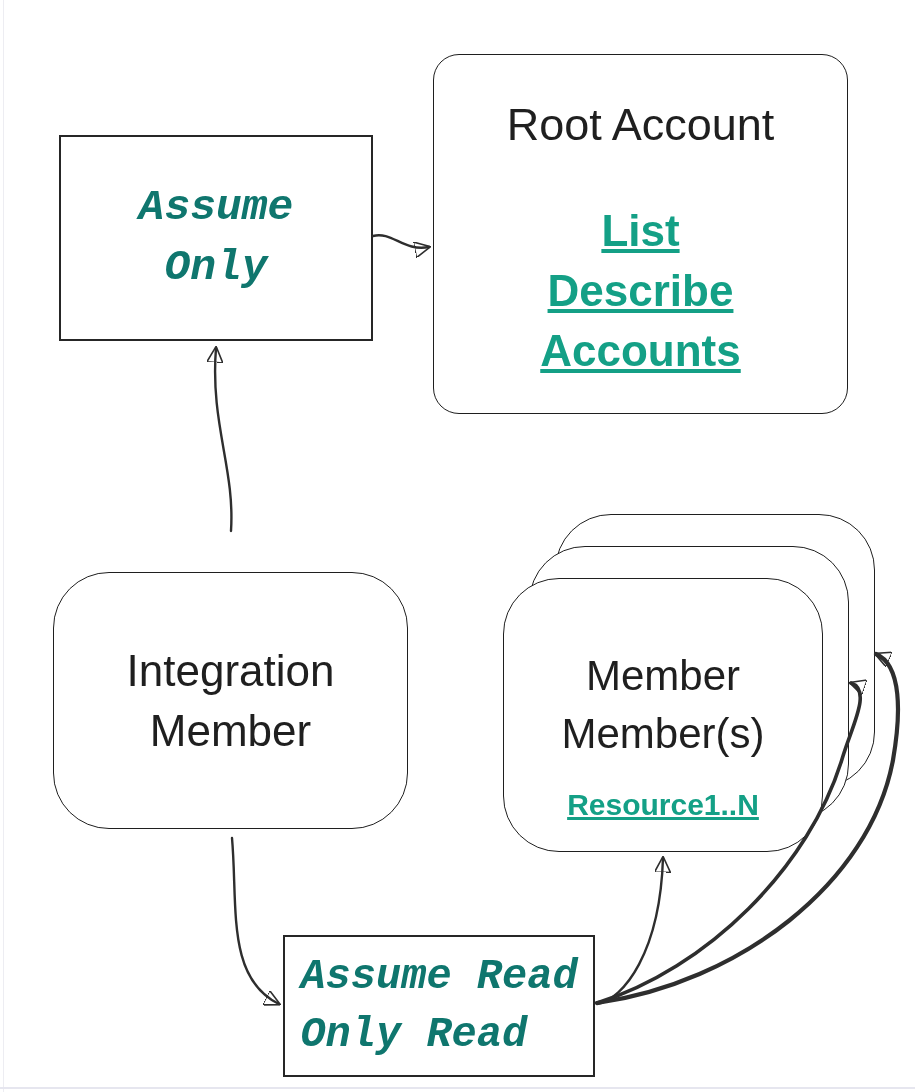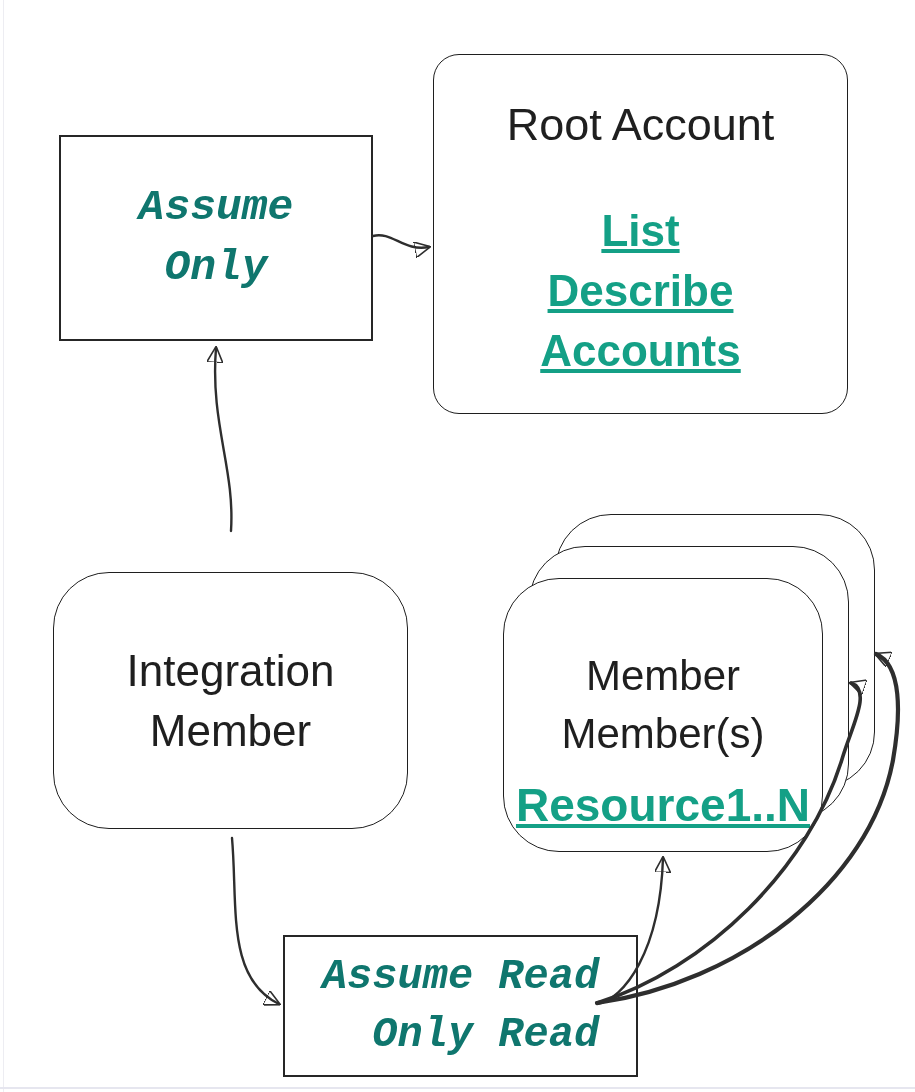--- a/index.html
+++ b/index.html
@@ -39,26 +39,26 @@
   }
 
   .member-card{left:503px;top:578px;width:320px;height:274px;border-radius:56px;}
   .member-mid{left:529px;top:546px;}
   .member-back{left:555px;top:514px;}
   .member-front{
     display:flex;flex-direction:column;align-items:center;justify-content:flex-end;
     text-align:center;padding:26px 0 24px 0;gap:20px;
   }
   .member-title{font-size:42px;line-height:58px;color:#1f1f1f;}
-  .member-resource{font-size:46px;line-height:44px;}
+  .member-resource{font-size:30px;line-height:44px;}
 
   .assume-bottom{
-    left:283px;top:935px;width:355px;height:142px;border-width:2.5px;
+    left:283px;top:935px;width:312px;height:142px;border-width:2.5px;
     display:flex;flex-direction:column;align-items:center;justify-content:center;
-    text-align:right;
+    text-align:left;
   }
   .assume-bottom .blue-italic{font-size:42px;line-height:58px;}
 
   svg.arrows{position:absolute;left:0;top:0;width:915px;height:1092px;pointer-events:none;}
   svg.arrows path{fill:none;stroke:#2e2e2e;stroke-linecap:round;}
 </style>
 </head>
 <body>
 
 <div class="canvas">

